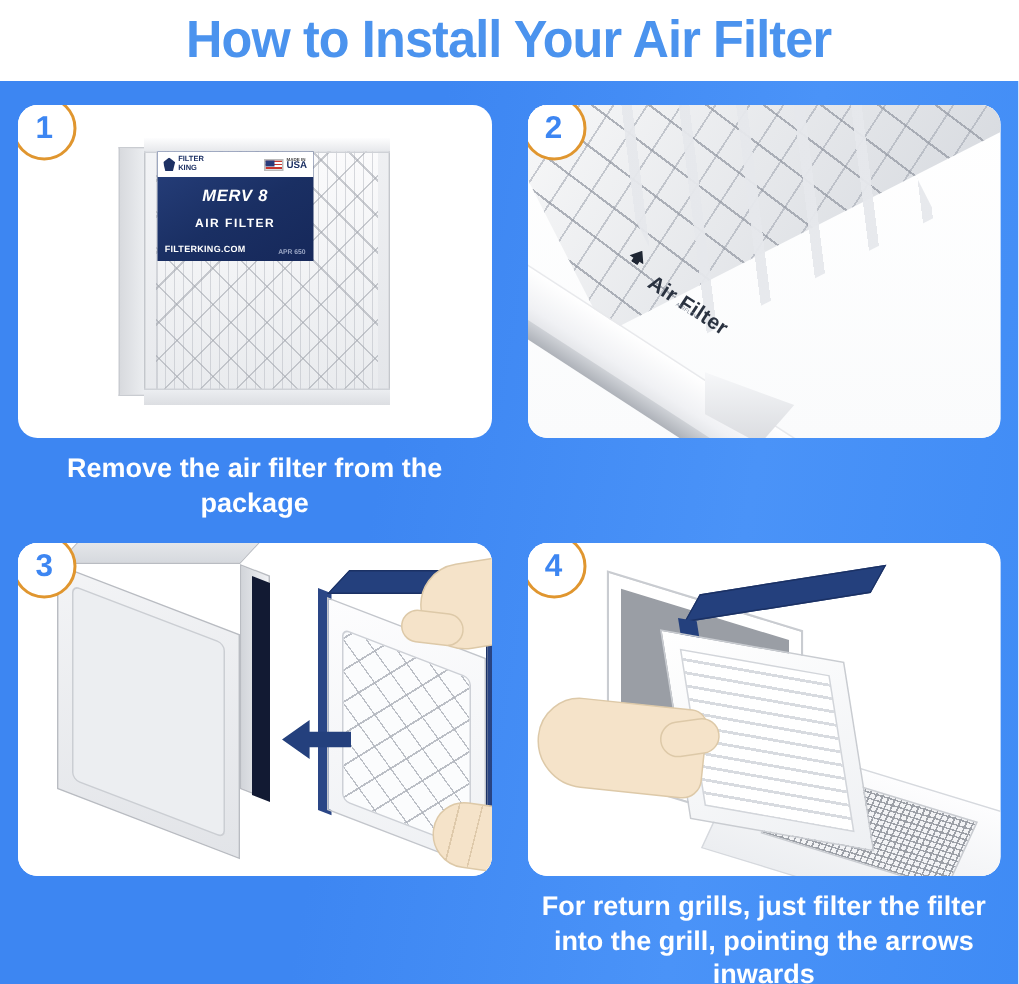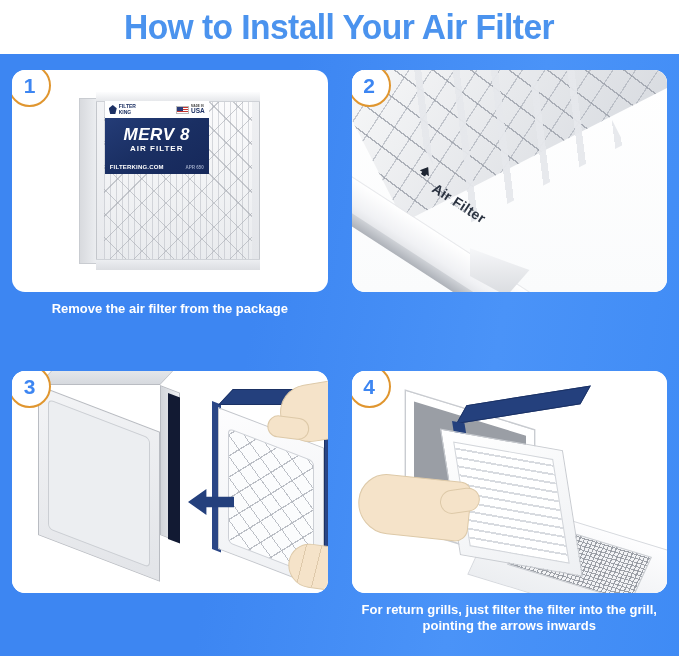--- a/index.html
+++ b/index.html
@@ -42,21 +42,21 @@
   .badge{
     position:absolute;left:-4px;top:-6px;width:43px;height:43px;
     border-radius:50%;background:#ffffff;border:2.5px solid #e0962f;
     display:flex;align-items:center;justify-content:center;
     z-index:6;box-sizing:border-box;
   }
   .badge span{font-size:21px;font-weight:bold;color:#3d86f2;line-height:1;}
 
   .caption{
     margin-top:9px;text-align:center;color:#ffffff;
-    font-size:13px;font-weight:bold;line-height:1.25;
+    font-size:18px;font-weight:bold;line-height:1.25;
     padding:0 6px;
   }
 
   
   .prod-wrap{position:absolute;left:50%;top:50%;transform:translate(-50%,-50%);
     width:182px;height:178px;}
   .prod-side{
     position:absolute;left:0;top:6px;width:18px;height:166px;
     background:linear-gradient(90deg,#d8dade,#eceef1);
     border:1px solid #c9ccd1;box-sizing:border-box;border-right:none;
@@ -99,21 +99,21 @@
     clip-path:polygon(50% 0,100% 35%,82% 100%,18% 100%,0 35%);}
   .brand-txt{font-size:5px;font-weight:bold;color:#1d3164;line-height:1.05;text-align:left;}
   .usa{display:flex;align-items:center;gap:2px;}
   .flag{width:13px;height:8px;background:
     repeating-linear-gradient(#c8362f 0 1.1px,#fff 1.1px 2.2px);
     position:relative;border:.5px solid #bbb;box-sizing:border-box;}
   .flag::before{content:"";position:absolute;left:0;top:0;width:6px;height:4px;background:#2a3b7a;}
   .usa-txt{font-size:6.5px;font-weight:bold;color:#1d3164;line-height:1;}
   .usa-small{font-size:3px;color:#444;display:block;}
   .merv{position:absolute;left:0;top:24px;width:104px;text-align:center;
-    font-size:17px;font-weight:bold;font-style:italic;letter-spacing:.5px;}
+    font-size:11px;font-weight:bold;font-style:italic;letter-spacing:.5px;}
   .airfilter{position:absolute;left:0;top:43px;width:104px;text-align:center;
     font-size:8px;font-weight:bold;letter-spacing:1px;}
   .label-bot{position:absolute;left:5px;bottom:4px;width:94px;
     display:flex;justify-content:space-between;align-items:center;}
   .lb-site{font-size:6px;font-weight:bold;letter-spacing:.2px;}
   .lb-apr{font-size:4.5px;color:#9aa6c4;font-weight:bold;}
 
   
   .p2-scene{position:absolute;inset:0;background:linear-gradient(#ffffff,#fafbfc);overflow:hidden;}
   .p2-media{

